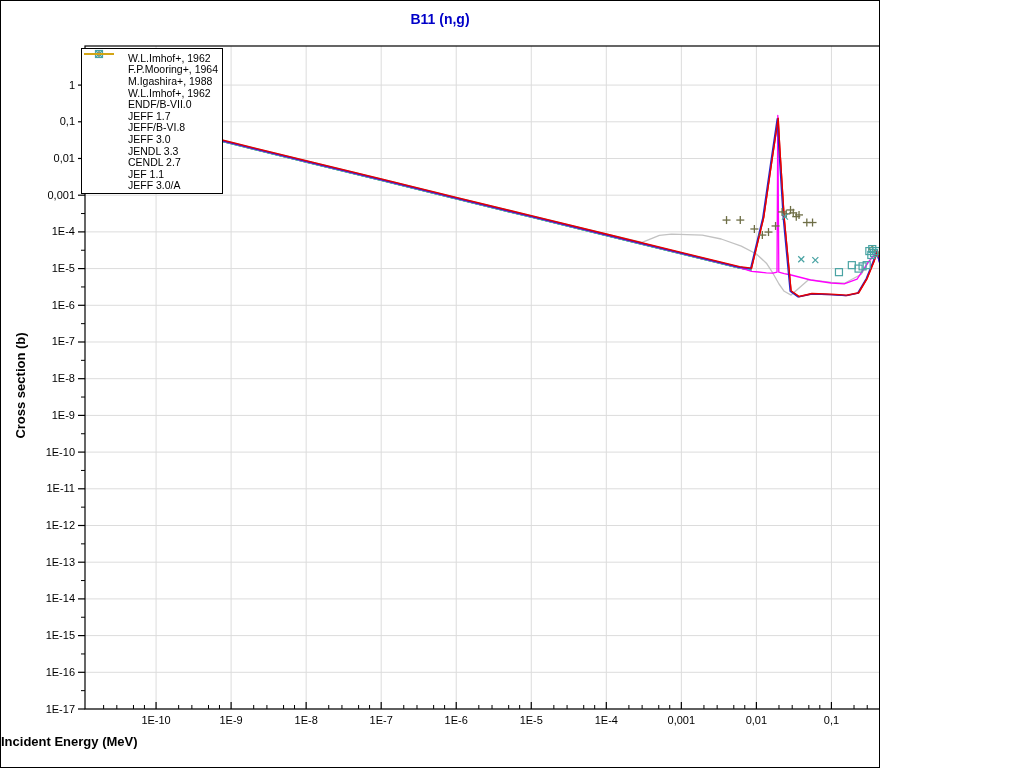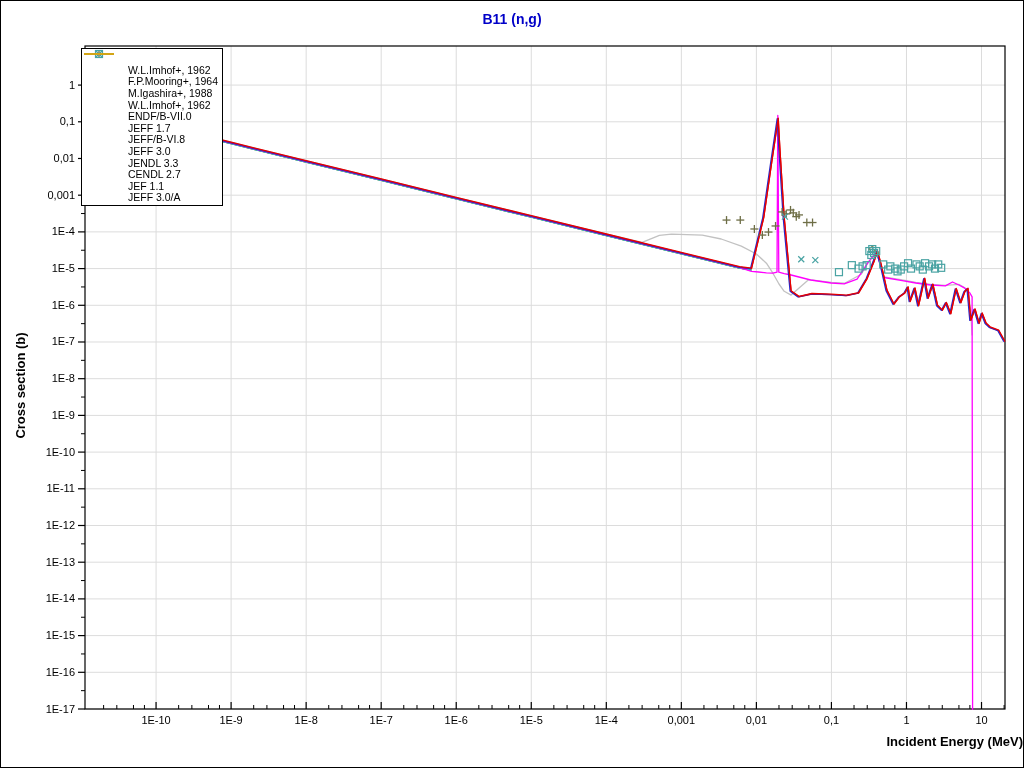--- a/index.html
+++ b/index.html
@@ -1,22 +1,22 @@
 <!DOCTYPE html>
 <html><head>
 <meta charset="utf-8">
 <style>
   html,body{margin:0;padding:0;background:#fff;font-family:"Liberation Sans",sans-serif;}
-  .page{position:relative;width:1024px;height:768px;background:#ffffff;box-sizing:border-box;border:1px solid #000;overflow:hidden;}
+  .page{position:relative;width:880px;height:768px;background:#ffffff;box-sizing:border-box;border:1px solid #000;overflow:hidden;}
   .title{position:absolute;top:10px;left:0;width:100%;text-align:center;font-size:14px;font-weight:bold;color:#0000c8;}
-  .xlabel{position:absolute;top:733px;left:0;width:100%;text-align:right;font-size:13px;font-weight:bold;color:#000;}
+  .xlabel{position:absolute;top:733px;left:0;width:100%;text-align:left;font-size:13px;font-weight:bold;color:#000;}
   .ylabel-wrap{position:absolute;left:2px;top:0;width:34px;height:768px;display:flex;align-items:center;justify-content:center;}
   .ylabel{transform:rotate(-90deg);white-space:nowrap;font-size:13px;font-weight:bold;color:#000;}
   svg{position:absolute;left:0;top:0;}
-  .legend{position:absolute;left:80px;top:47px;width:140px;background:#fff;border:1px solid #000;padding:15px 0 2px 0;}
+  .legend{position:absolute;left:80px;top:47px;width:140px;background:#fff;border:1px solid #000;padding:3px 0 2px 0;}
   .legend-row{display:flex;align-items:center;height:11.6px;}
   .legend-sym{width:46px;display:flex;align-items:center;justify-content:center;flex:none;}
   .legend-label{font-size:10.5px;color:#000;white-space:nowrap;}
   text{font-family:"Liberation Sans",sans-serif;}
 </style>
 </head>
 <body>
 
 <div class="page">
   <div class="title">B11 (n,g)</div>

